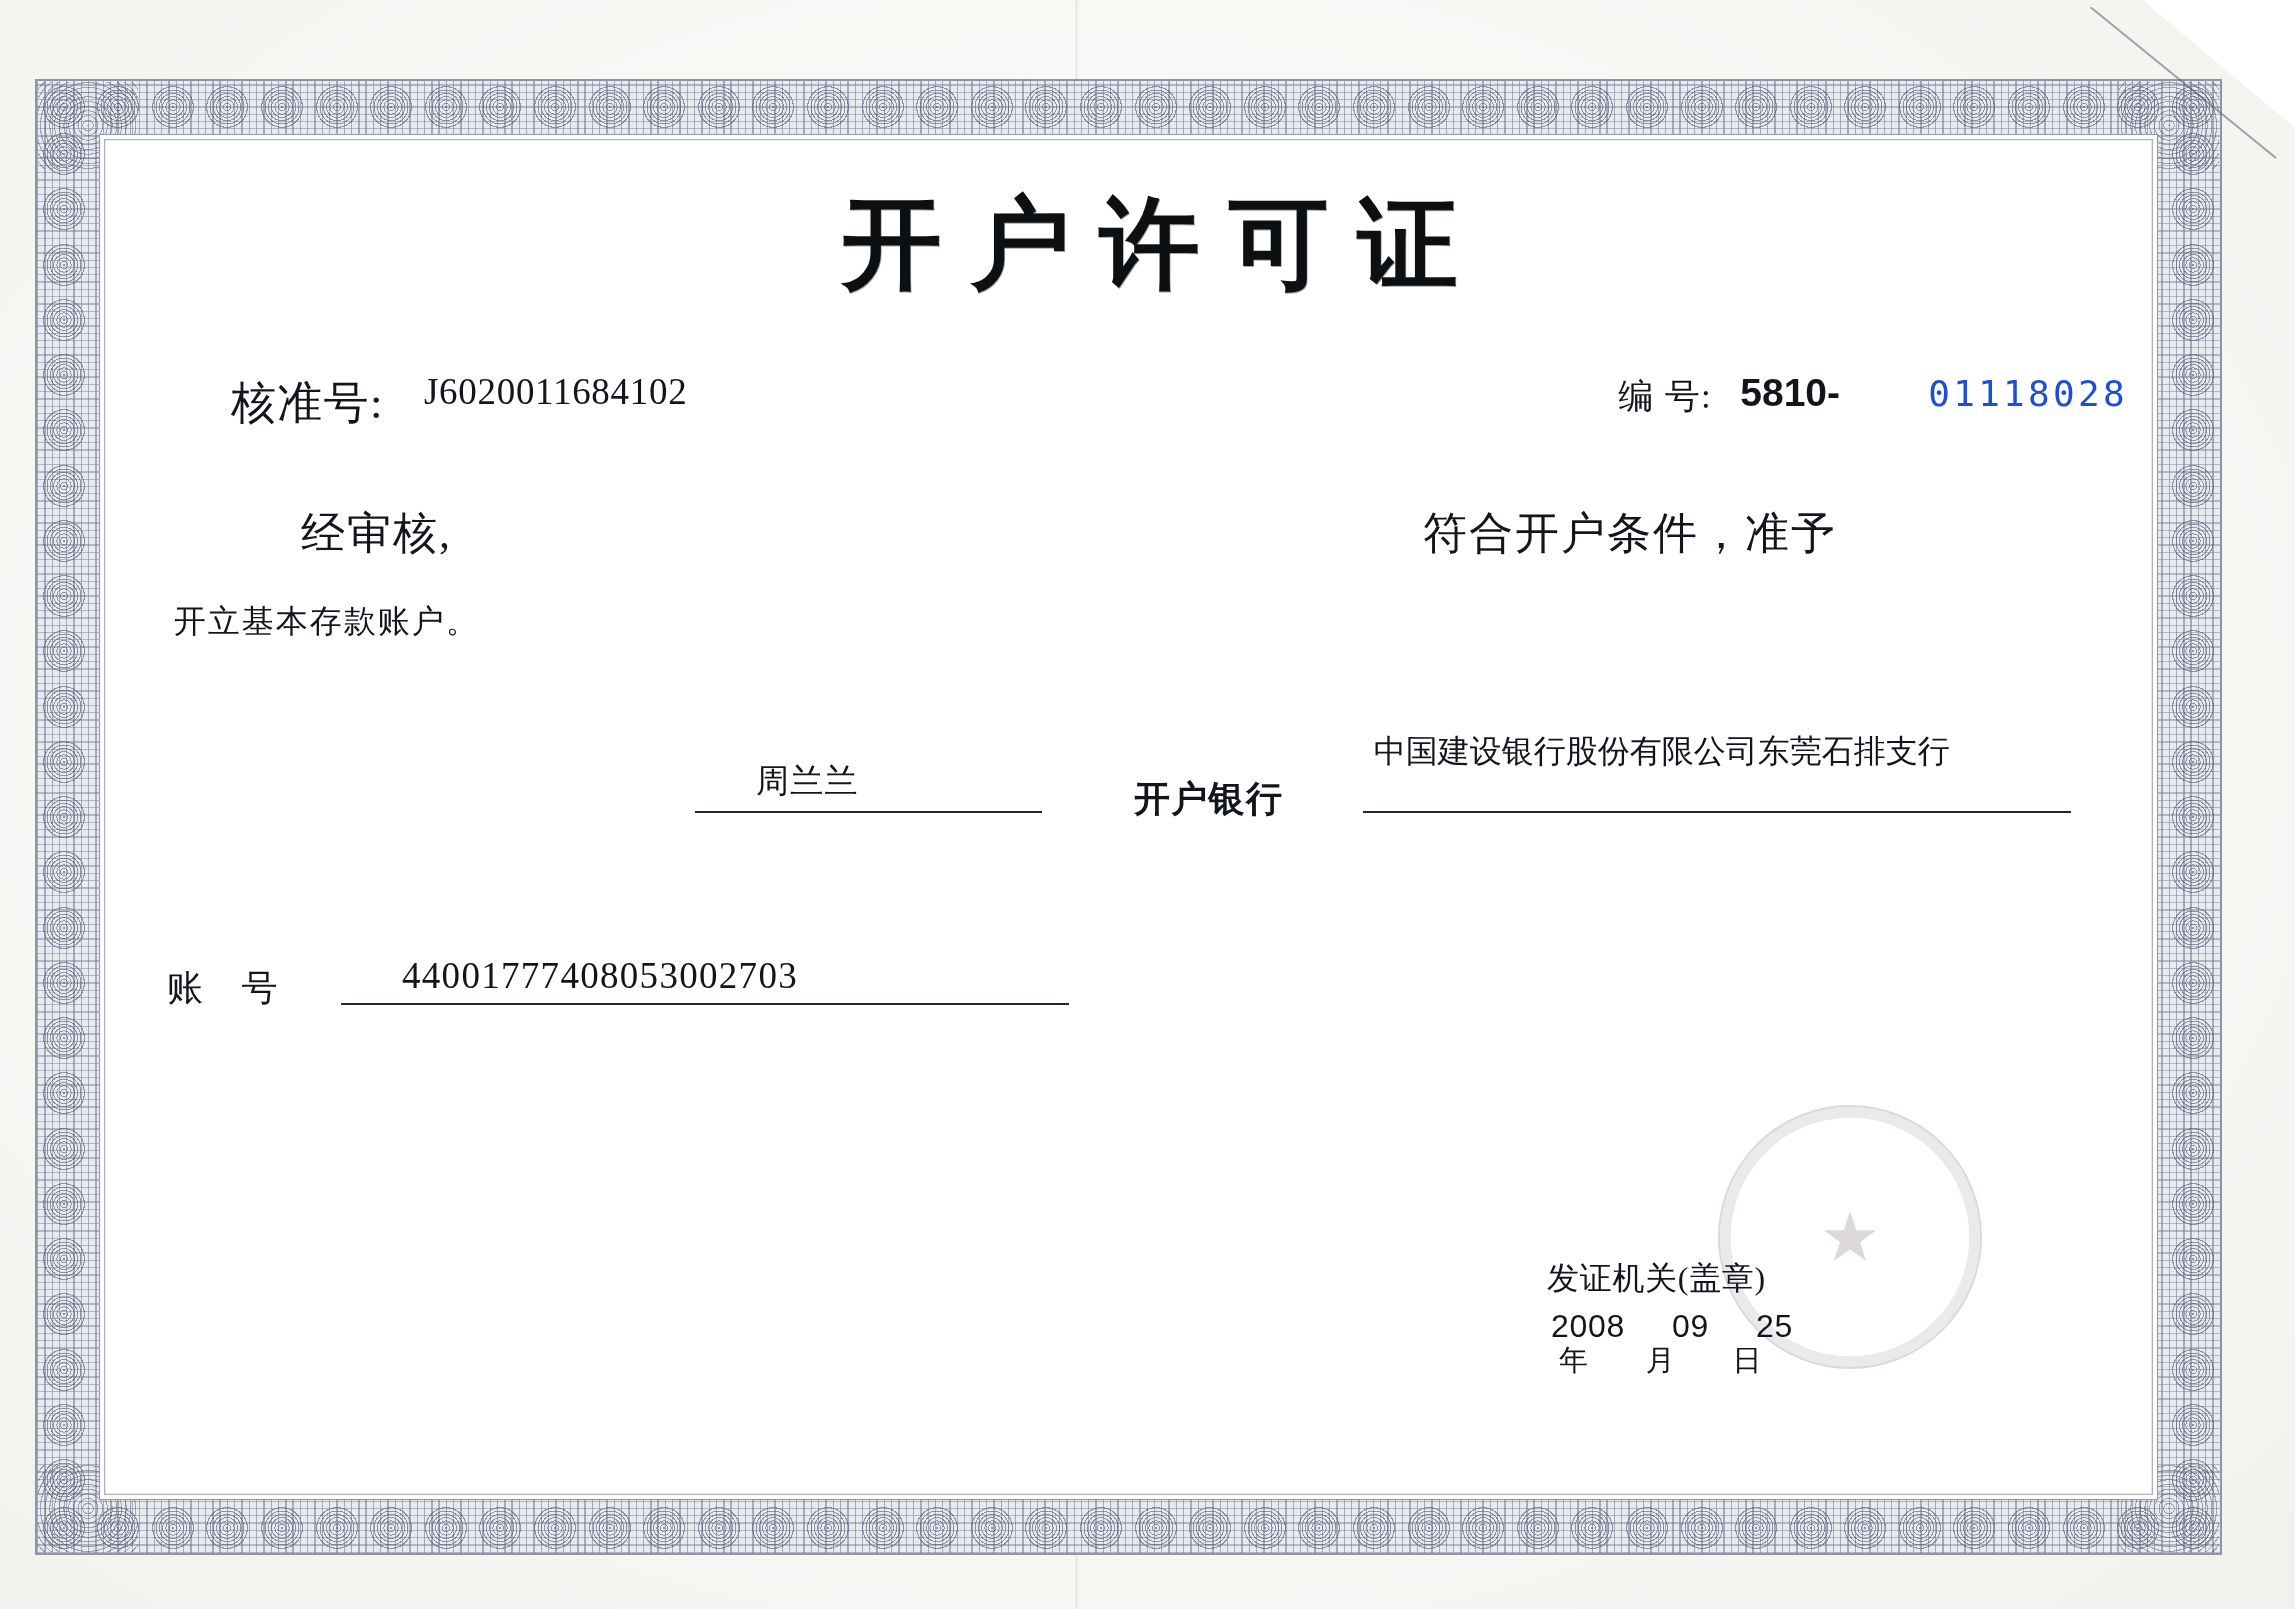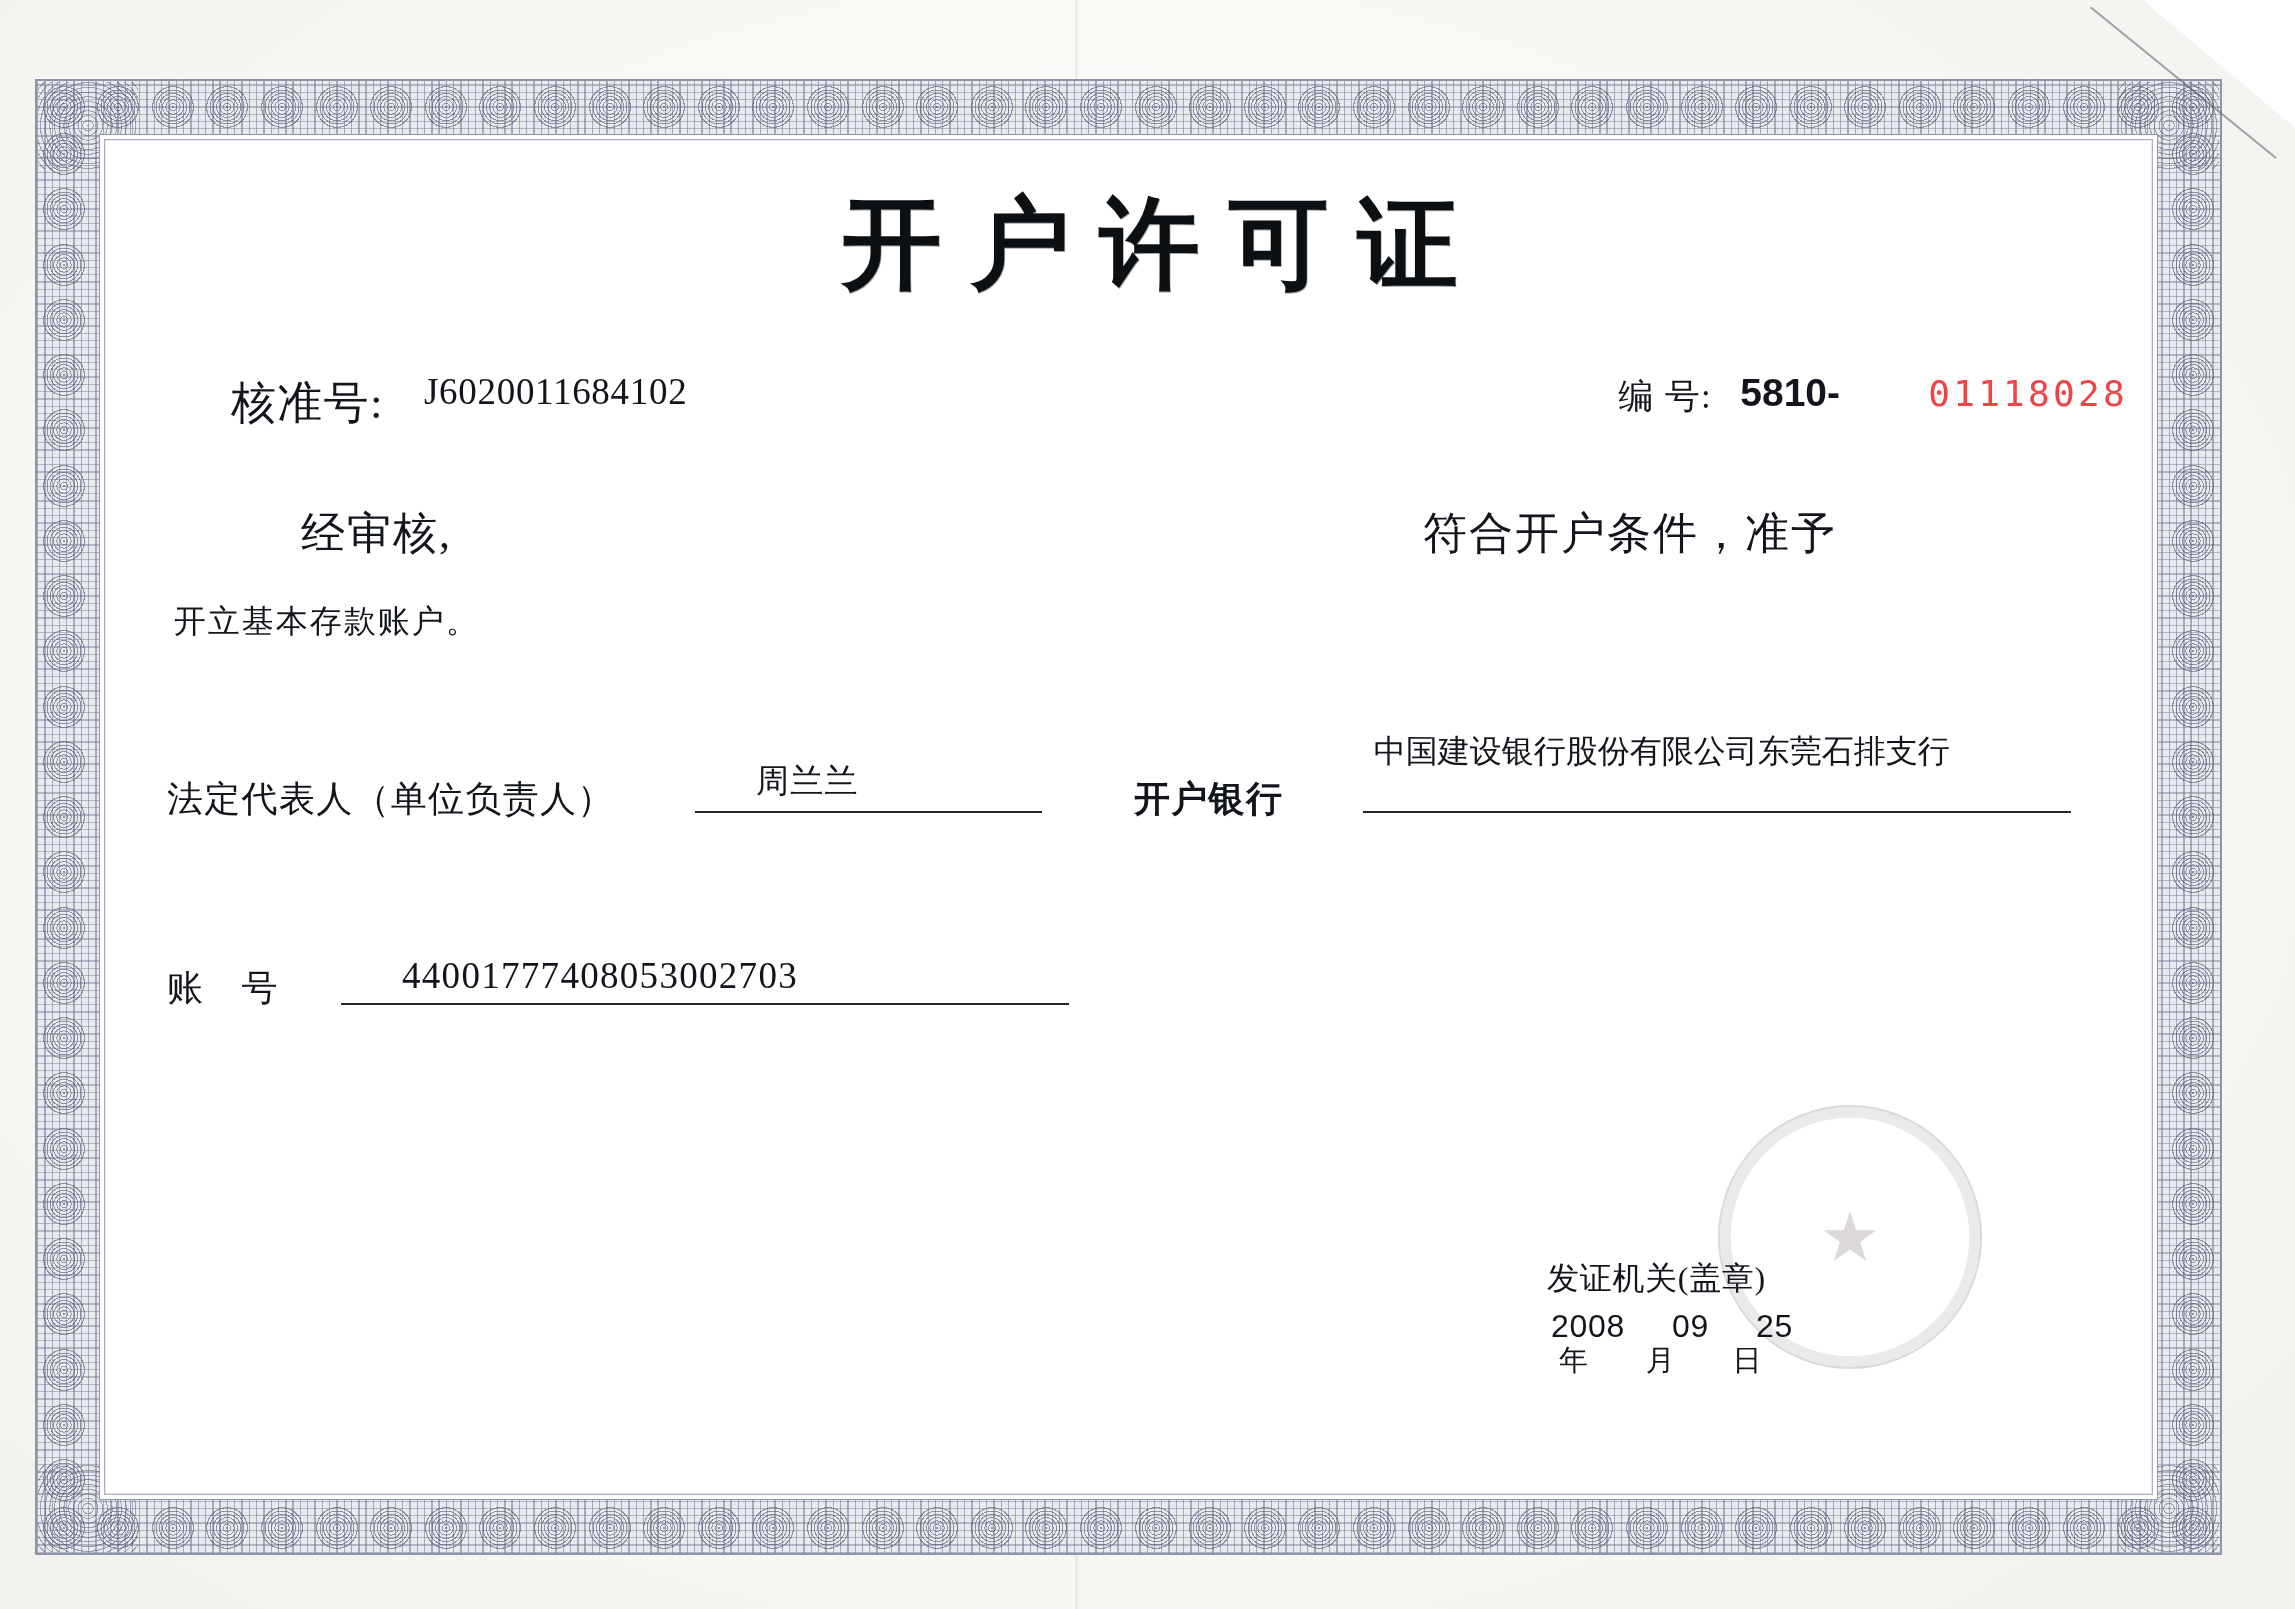--- a/index.html
+++ b/index.html
@@ -208,21 +208,21 @@
     font-weight: 700;
     font-family: "Liberation Sans", sans-serif;
   }
   .val-serial-num {
     position: absolute;
     right: 33px;
     top: 0;
     font-size: 36px;
     font-family: "DejaVu Sans Mono", monospace;
     letter-spacing: 3.3px;
-    color: #ef4444;
+    color: #1d4ed8;
   }
 
   .para1 {
     position: relative;
     margin-top: 80px;
     height: 73px;
     font-size: 44px;
     letter-spacing: 2px;
   }
   .para1 .lead {
@@ -568,21 +568,20 @@
     </div>
 
     <div class="para1">
       <span class="lead">经审核,</span>
       <span class="tail">符合开户条件，准予</span>
     </div>
 
     <div class="para2">开立基本存款账户。</div>
 
     <div class="row-rep">
-      <span class="lbl-rep">法定代表人（单位负责人）</span>
       <span class="fill-rep">
         <span>周兰兰</span>
       </span>
       <span class="lbl-bank">开户银行</span>
       <span class="fill-bank">
         <span>中国建设银行股份有限公司东莞石排支行</span>
       </span>
     </div>
 
     <div class="row-account">

